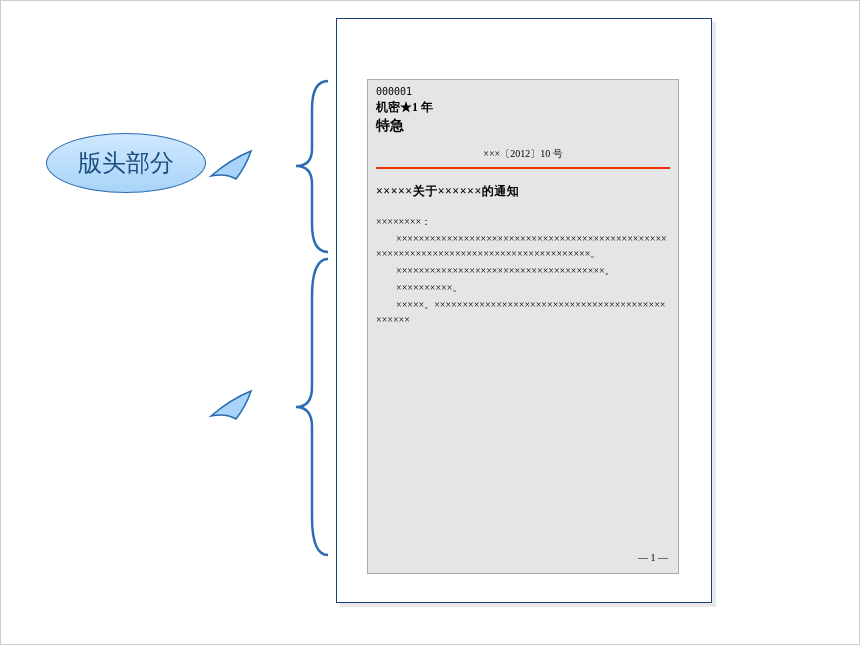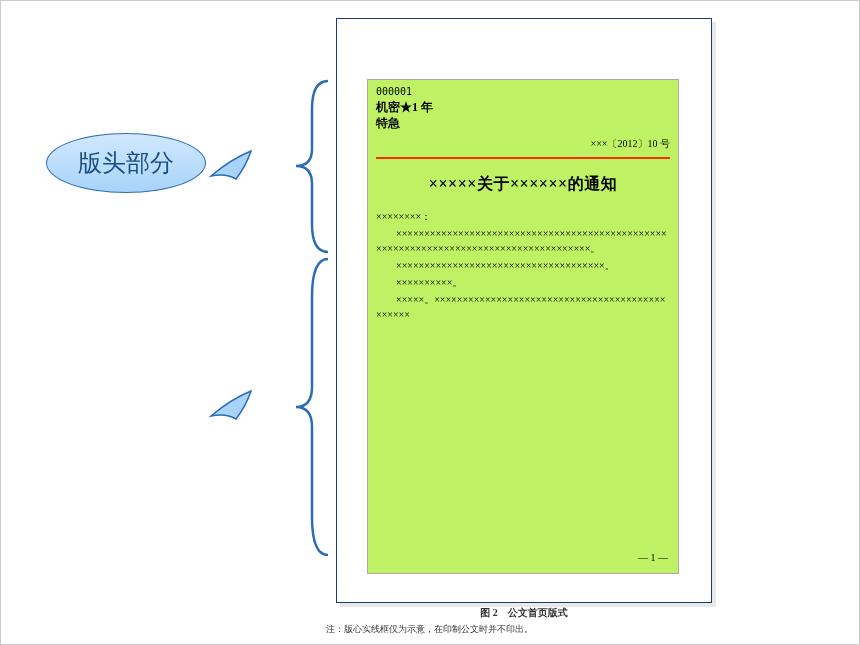--- a/index.html
+++ b/index.html
@@ -53,38 +53,38 @@
       background: #fff;
       box-shadow: 4px 4px 0 #e8e8e8;
     }
     .doc-inner {
       position: absolute;
       left: 30px;
       top: 60px;
       width: 312px;
       height: 495px;
       border: 1px solid #aaa;
-      background: #bef264;
+      background: #e5e5e5;
       padding: 5px 8px;
       font-size: 10px;
       line-height: 1.4;
     }
     .doc-serial { font-family: monospace; font-size: 10px; }
     .doc-sec-label { font-size: 12px; font-weight: bold; }
-    .doc-urg { font-size: 12px; font-weight: bold; font-family: Liberation Mono, monospace; }
+    .doc-urg { font-size: 14px; font-weight: bold; }
     .doc-title-row {
       text-align: center;
       margin-top: 10px;
       margin-bottom: 8px;
     }
     .doc-title-org { color: #e30; font-size: 24px; font-weight: bold; font-family: "SimSun", serif; letter-spacing: 1px; }
     .doc-title-word { color: #e30; font-size: 24px; font-weight: bold; font-family: "SimSun", serif; }
-    .doc-number { text-align: right; font-size: 10px; margin: 4px 0 4px; }
+    .doc-number { text-align: center; font-size: 10px; margin: 12px 0 4px; }
     .red-line { border: none; border-top: 2px solid #e30; margin: 6px 0 14px; }
-    .doc-subject { text-align: center; font-size: 16px; font-weight: bold; margin: 14px 0 14px; letter-spacing: 0.5px; }
+    .doc-subject { font-size: 12px; font-weight: bold; margin: 14px 0 14px; letter-spacing: 0.5px; }
     .doc-body { font-size: 10px; line-height: 1.5; word-break: break-all; }
     .doc-body p { margin-bottom: 2px; }
     .doc-page-num { position: absolute; bottom: 8px; right: 10px; font-size: 10px; }
     
     .caption {
       position: absolute;
       left: 335px;
       top: 605px;
       width: 376px;
       text-align: center;
@@ -137,16 +137,14 @@
         <p>××××××××：</p>
         <p>　　××××××××××××××××××××××××××××××××××××××××××××××××××××××××××××××××××××××××××××××××××××××。</p>
         <p>　　×××××××××××××××××××××××××××××××××××××。</p>
         <p>　　××××××××××。</p>
         <p>　　×××××。×××××××××××××××××××××××××××××××××××××××××××××××</p>
       </div>
       <div class="doc-page-num">— 1 —</div>
     </div>
   </div>
 
-  <div class="caption">图 2　公文首页版式</div>
-  <div class="note">注：版心实线框仅为示意，在印制公文时并不印出。</div>
 
 </div>
 
 </body></html>

